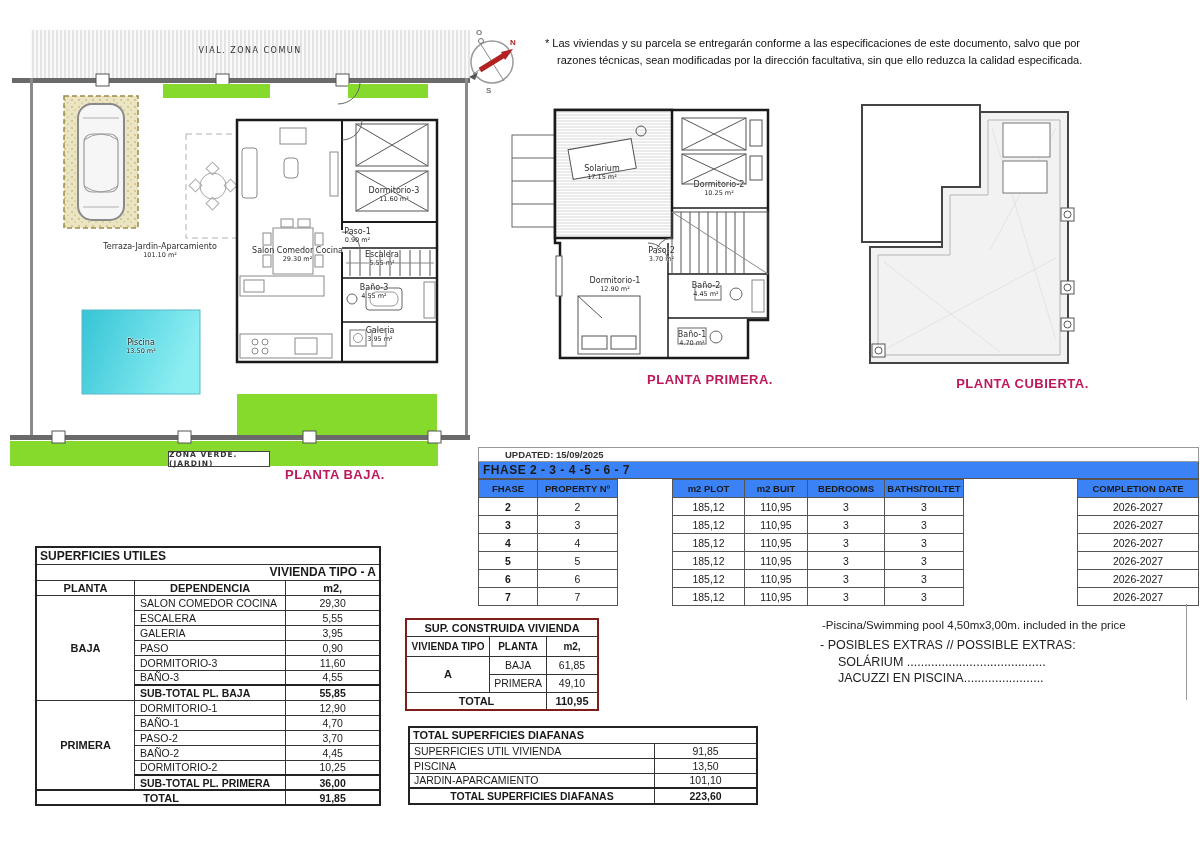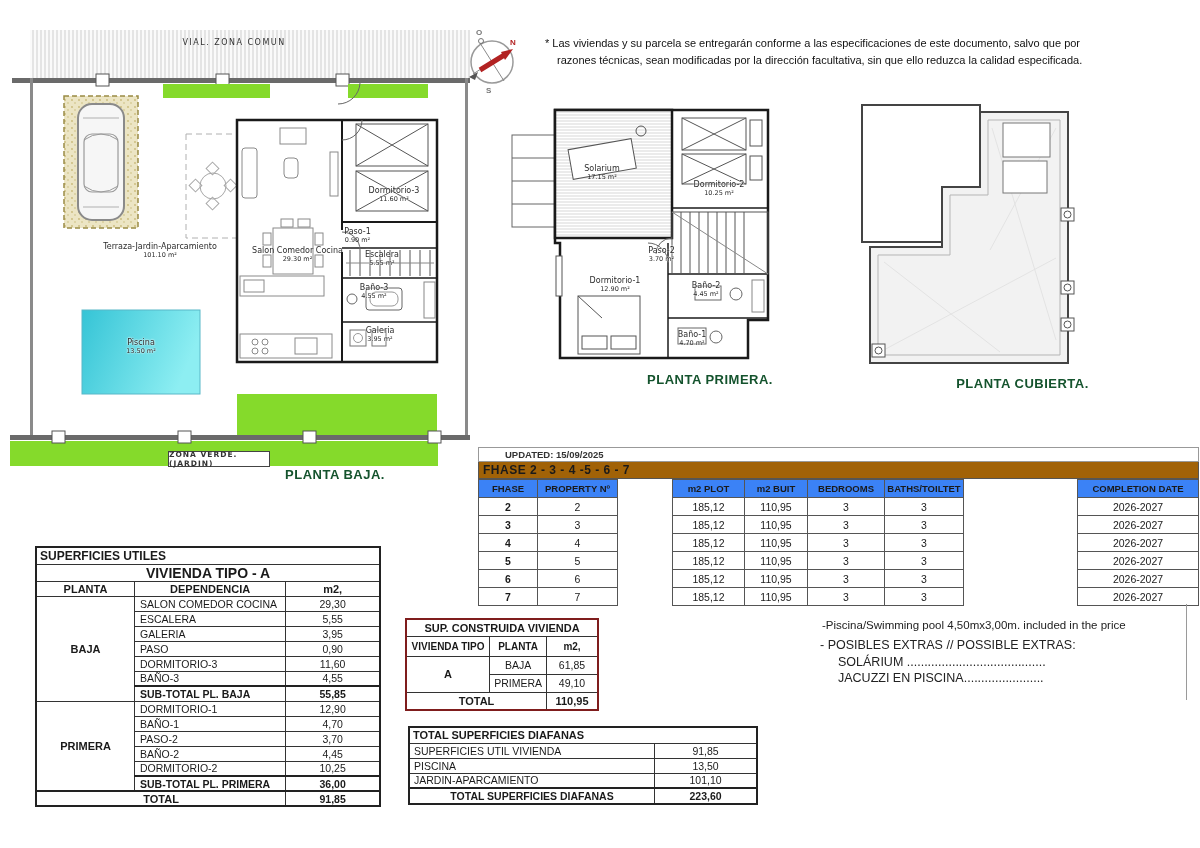--- a/index.html
+++ b/index.html
@@ -6,51 +6,51 @@
   html,body { width:1200px; height:848px; }
   body { position:relative; background:#ffffff; font-family:"Liberation Sans","DejaVu Sans",sans-serif; color:#1a1a1a; overflow:hidden; }
 
   
   #plan-svg { position:absolute; left:0; top:0; width:1200px; height:848px; }
 
   
   .plabel { position:absolute; text-align:center; line-height:1.2; color:#2b2b2b; white-space:nowrap; font-family:"DejaVu Sans",sans-serif; }
   .plabel .nm { font-size:8px; }
   .plabel .ar { font-size:6.5px; }
-  .plan-title { position:absolute; font-size:13px; font-weight:700; letter-spacing:.5px; color:#14532d; text-align:center; font-family:"Liberation Sans",sans-serif; }
+  .plan-title { position:absolute; font-size:13px; font-weight:700; letter-spacing:.5px; color:#be185d; text-align:center; font-family:"Liberation Sans",sans-serif; }
   .strip-label { position:absolute; font-size:8px; letter-spacing:1.5px; color:#333; text-align:center; font-family:"DejaVu Sans",sans-serif; }
   .boxed-label { position:absolute; background:#fff; border:1px solid #444; font-size:7.5px; font-weight:700; letter-spacing:1px; color:#333; display:flex; align-items:center; justify-content:center; font-family:"DejaVu Sans",sans-serif; }
   .halo { text-shadow:0 0 2px #fff,0 0 2px #fff; }
 
   
   .disc { position:absolute; font-size:11px; color:#111; white-space:nowrap; font-family:"Liberation Sans",sans-serif; }
 
   
   .compass-letter { position:absolute; font-size:8px; color:#777; font-weight:700; }
 
   
   #fhase { position:absolute; left:478px; top:447px; width:721px; font-family:"Liberation Sans",sans-serif; }
   .f-updated { height:15px; border:1px solid #999; background:#fff; font-size:9.5px; font-weight:700; color:#333; padding-left:26px; display:flex; align-items:center; }
-  .f-title { height:17px; background:#a16207; border:1px solid #555; border-top:none; font-size:12px; font-weight:700; padding-left:4px; display:flex; align-items:center; letter-spacing:.5px; }
+  .f-title { height:17px; background:#3b82f6; border:1px solid #555; border-top:none; font-size:12px; font-weight:700; padding-left:4px; display:flex; align-items:center; letter-spacing:.5px; }
   .frow { display:grid; grid-template-columns:60px 80px 54px 73px 63px 77px 79px 113px 122px; }
   .fc { height:18px; display:flex; align-items:center; justify-content:center; font-size:10.5px; }
   .fh { height:19px; font-size:9.5px; font-weight:700; background:#3b82f6; }
   .b  { border-right:1px solid #555; border-bottom:1px solid #555; }
   .bl { border-left:1px solid #555; }
   .bt { border-top:1px solid #555; }
   .gap { border:none; background:#fff; }
   .bold { font-weight:700; }
 
   
   table { border-collapse:collapse; font-family:"Liberation Sans",sans-serif; }
   td { border:1px solid #333; font-size:10.5px; color:#1a1a1a; padding:0 3px; height:15px; }
 
   #t-utiles { position:absolute; left:35px; top:546px; width:346px; border:2px solid #222; }
   #t-utiles .tt { font-weight:700; text-align:left; font-size:12px; height:17px; }
-  #t-utiles .ts { font-weight:700; text-align:center; font-size:14px; height:16px; }
+  #t-utiles .ts { font-weight:700; text-align:right; font-size:12px; height:16px; }
   #t-utiles .hb { font-weight:700; text-align:center; font-size:11px; }
   #t-utiles .pl { font-weight:700; text-align:center; font-size:11px; }
   #t-utiles .dep { text-align:left; padding-left:5px; }
   #t-utiles .val { text-align:center; }
   #t-utiles .sub { font-weight:700; border-top:2px solid #222; }
   #t-utiles .tot { font-weight:700; text-align:center; border-top:2px solid #222; font-size:11px; }
 
   #t-constr { position:absolute; left:405px; top:618px; width:194px; border:2px solid #7f1d1d; }
   #t-constr .tt { font-weight:700; text-align:center; font-size:11px; height:17px; }
   #t-constr .hb { font-weight:700; text-align:center; font-size:10px; height:20px; }
@@ -286,21 +286,21 @@
       <rect x="1061" y="281" width="13" height="13"></rect>
         <circle cx="1067.5" cy="287.5" r="3.5" fill="none"></circle>
       <rect x="1061" y="318" width="13" height="13"></rect>
         <circle cx="1067.5" cy="324.5" r="3.5" fill="none"></circle>
       <rect x="872" y="344" width="13" height="13"></rect>
         <circle cx="878.5" cy="350.5" r="3.5" fill="none"></circle>
     </g>
   </g>
 </svg>
 
-<div class="strip-label" style="left:130px;top:38px;width:208px;">VIAL. ZONA COMUN</div>
+<div class="strip-label" style="left:130px;top:46px;width:240px;">VIAL. ZONA COMUN</div>
 
 <div class="compass-letter" style="left:510px;top:38px;color:#b22222;">N</div>
 <div class="compass-letter" style="left:476px;top:28px;">O</div>
 <div class="compass-letter" style="left:486px;top:86px;">S</div>
 
 <div class="disc" style="left:545px;top:37px;">* Las viviendas y su parcela se entregarán conforme a las especificaciones de este documento, salvo que por</div>
 <div class="disc" style="left:557px;top:54px;">razones técnicas, sean modificadas por la dirección facultativa, sin que ello reduzca la calidad especificada.</div>
 
 <div class="plabel" style="left:95px;top:242px;width:130px;">
   <div class="nm">Terraza-Jardin-Aparcamiento</div>

